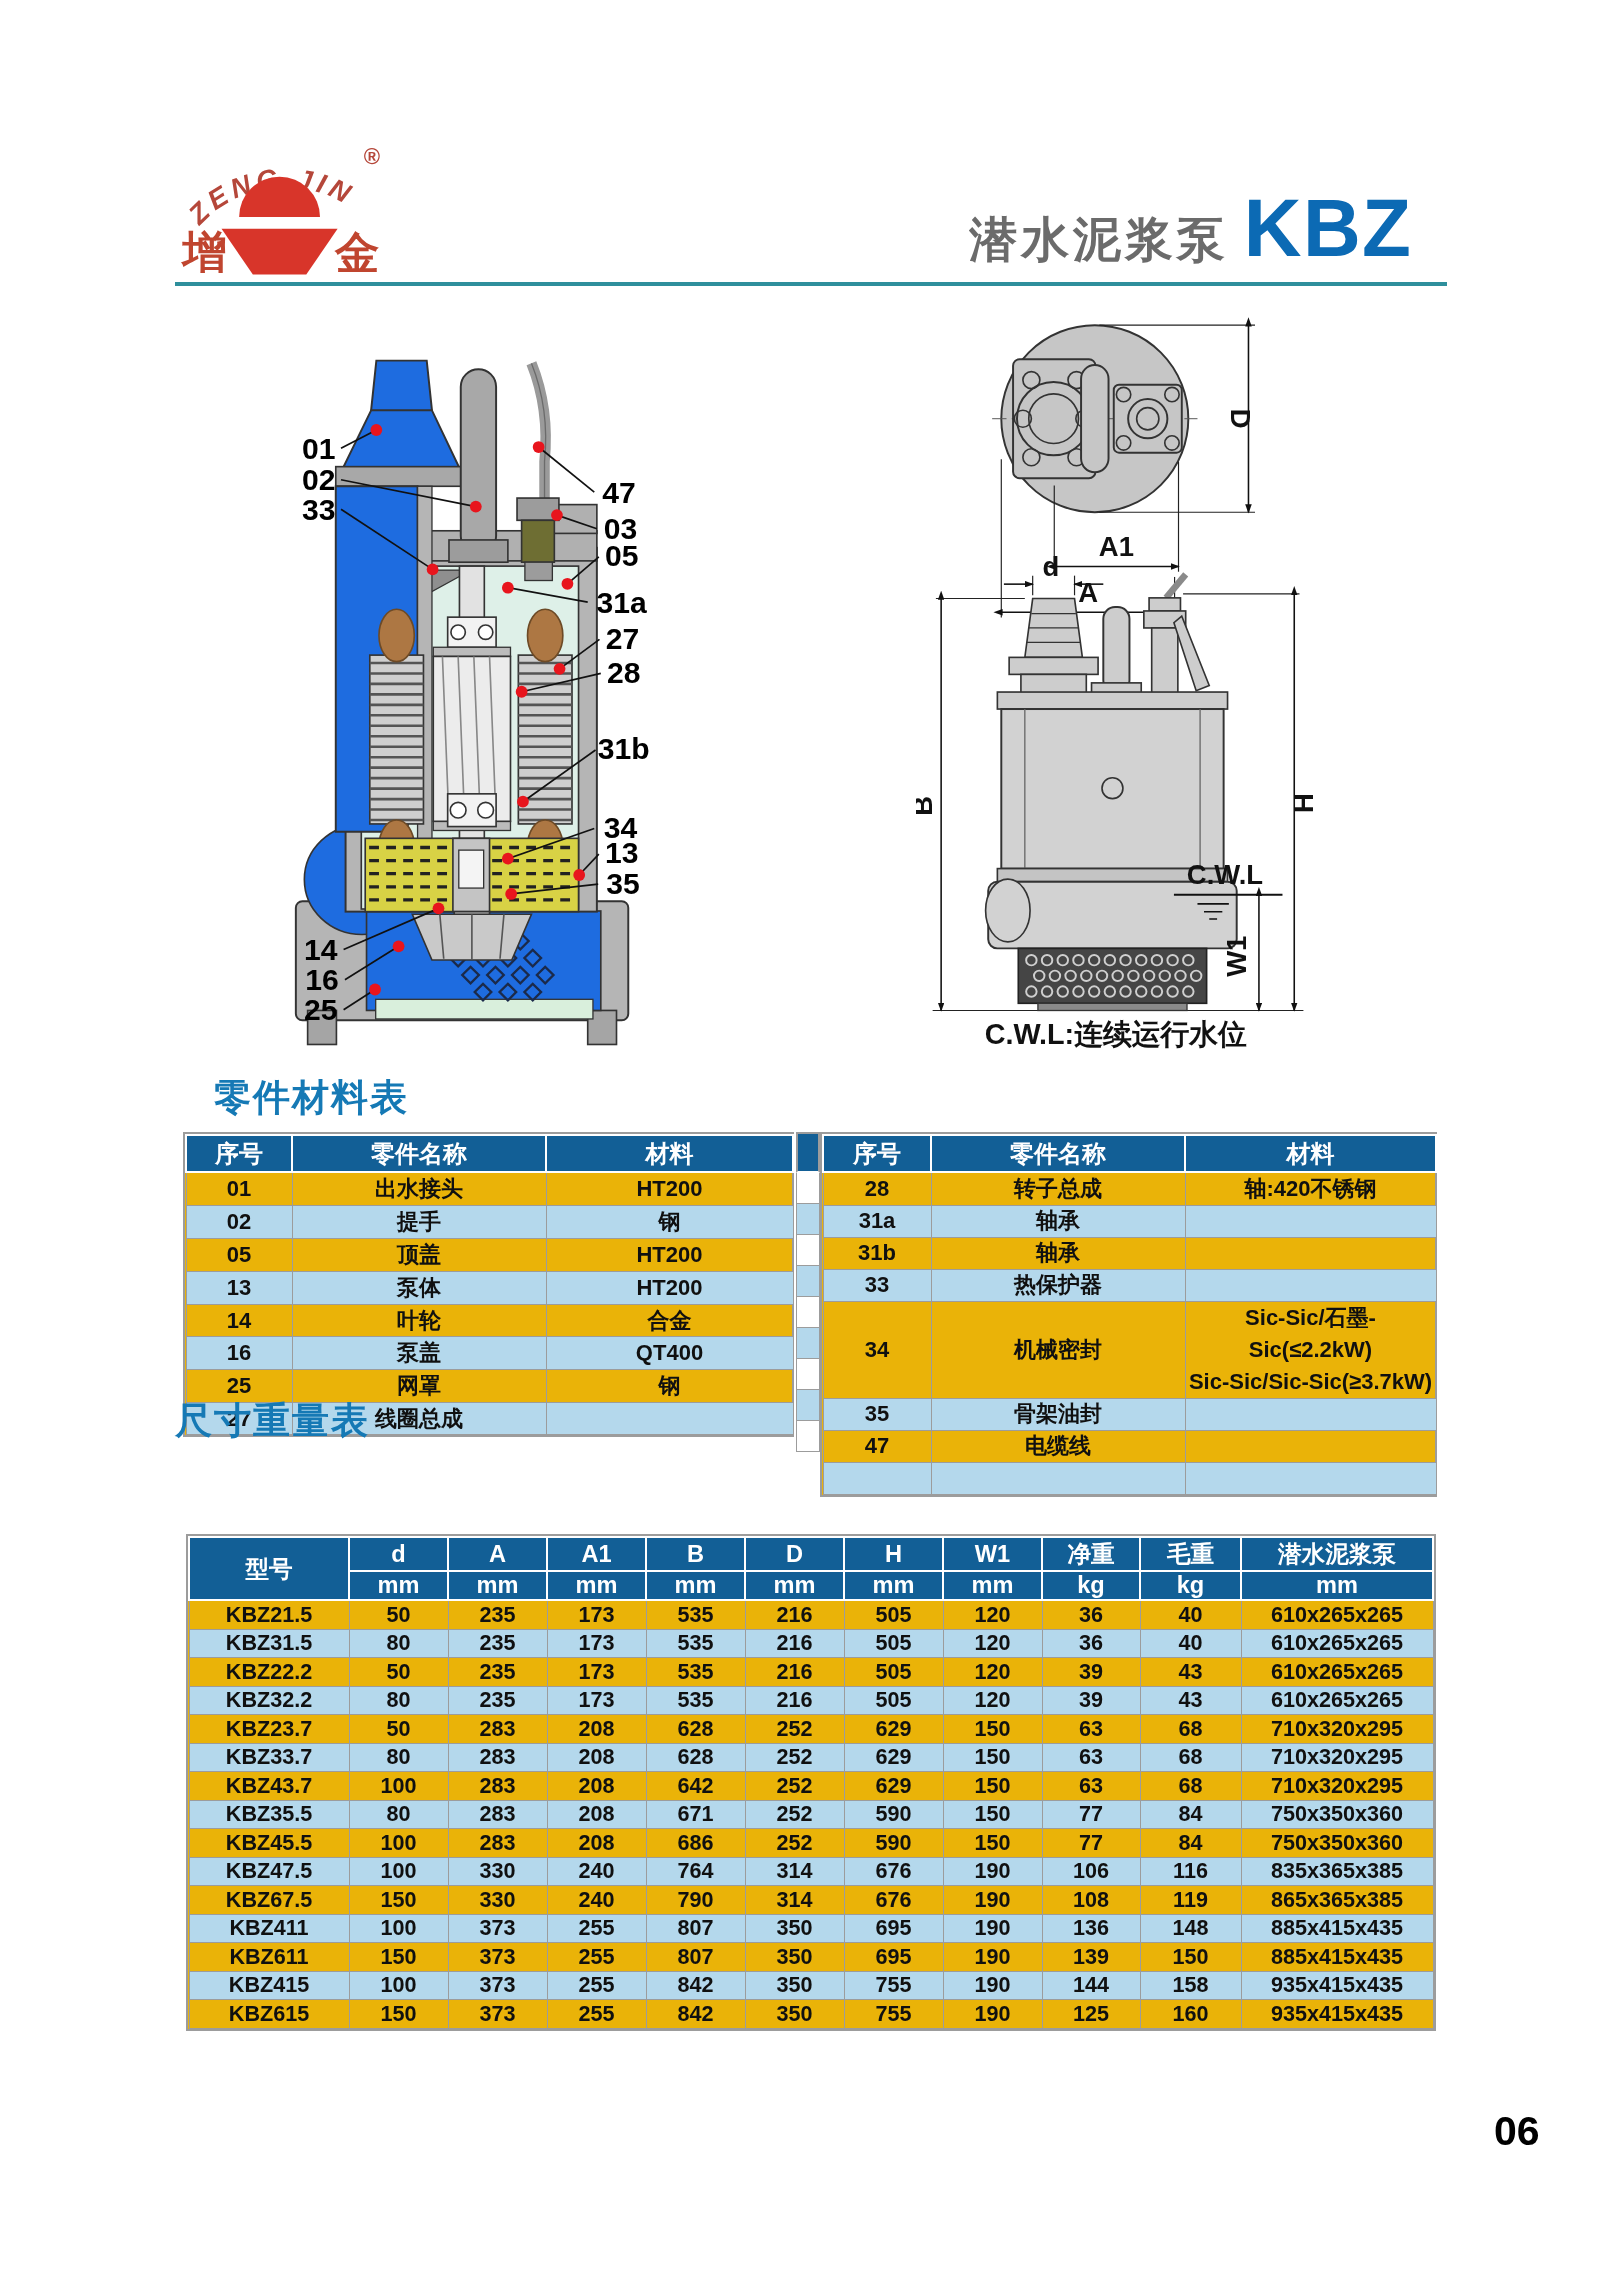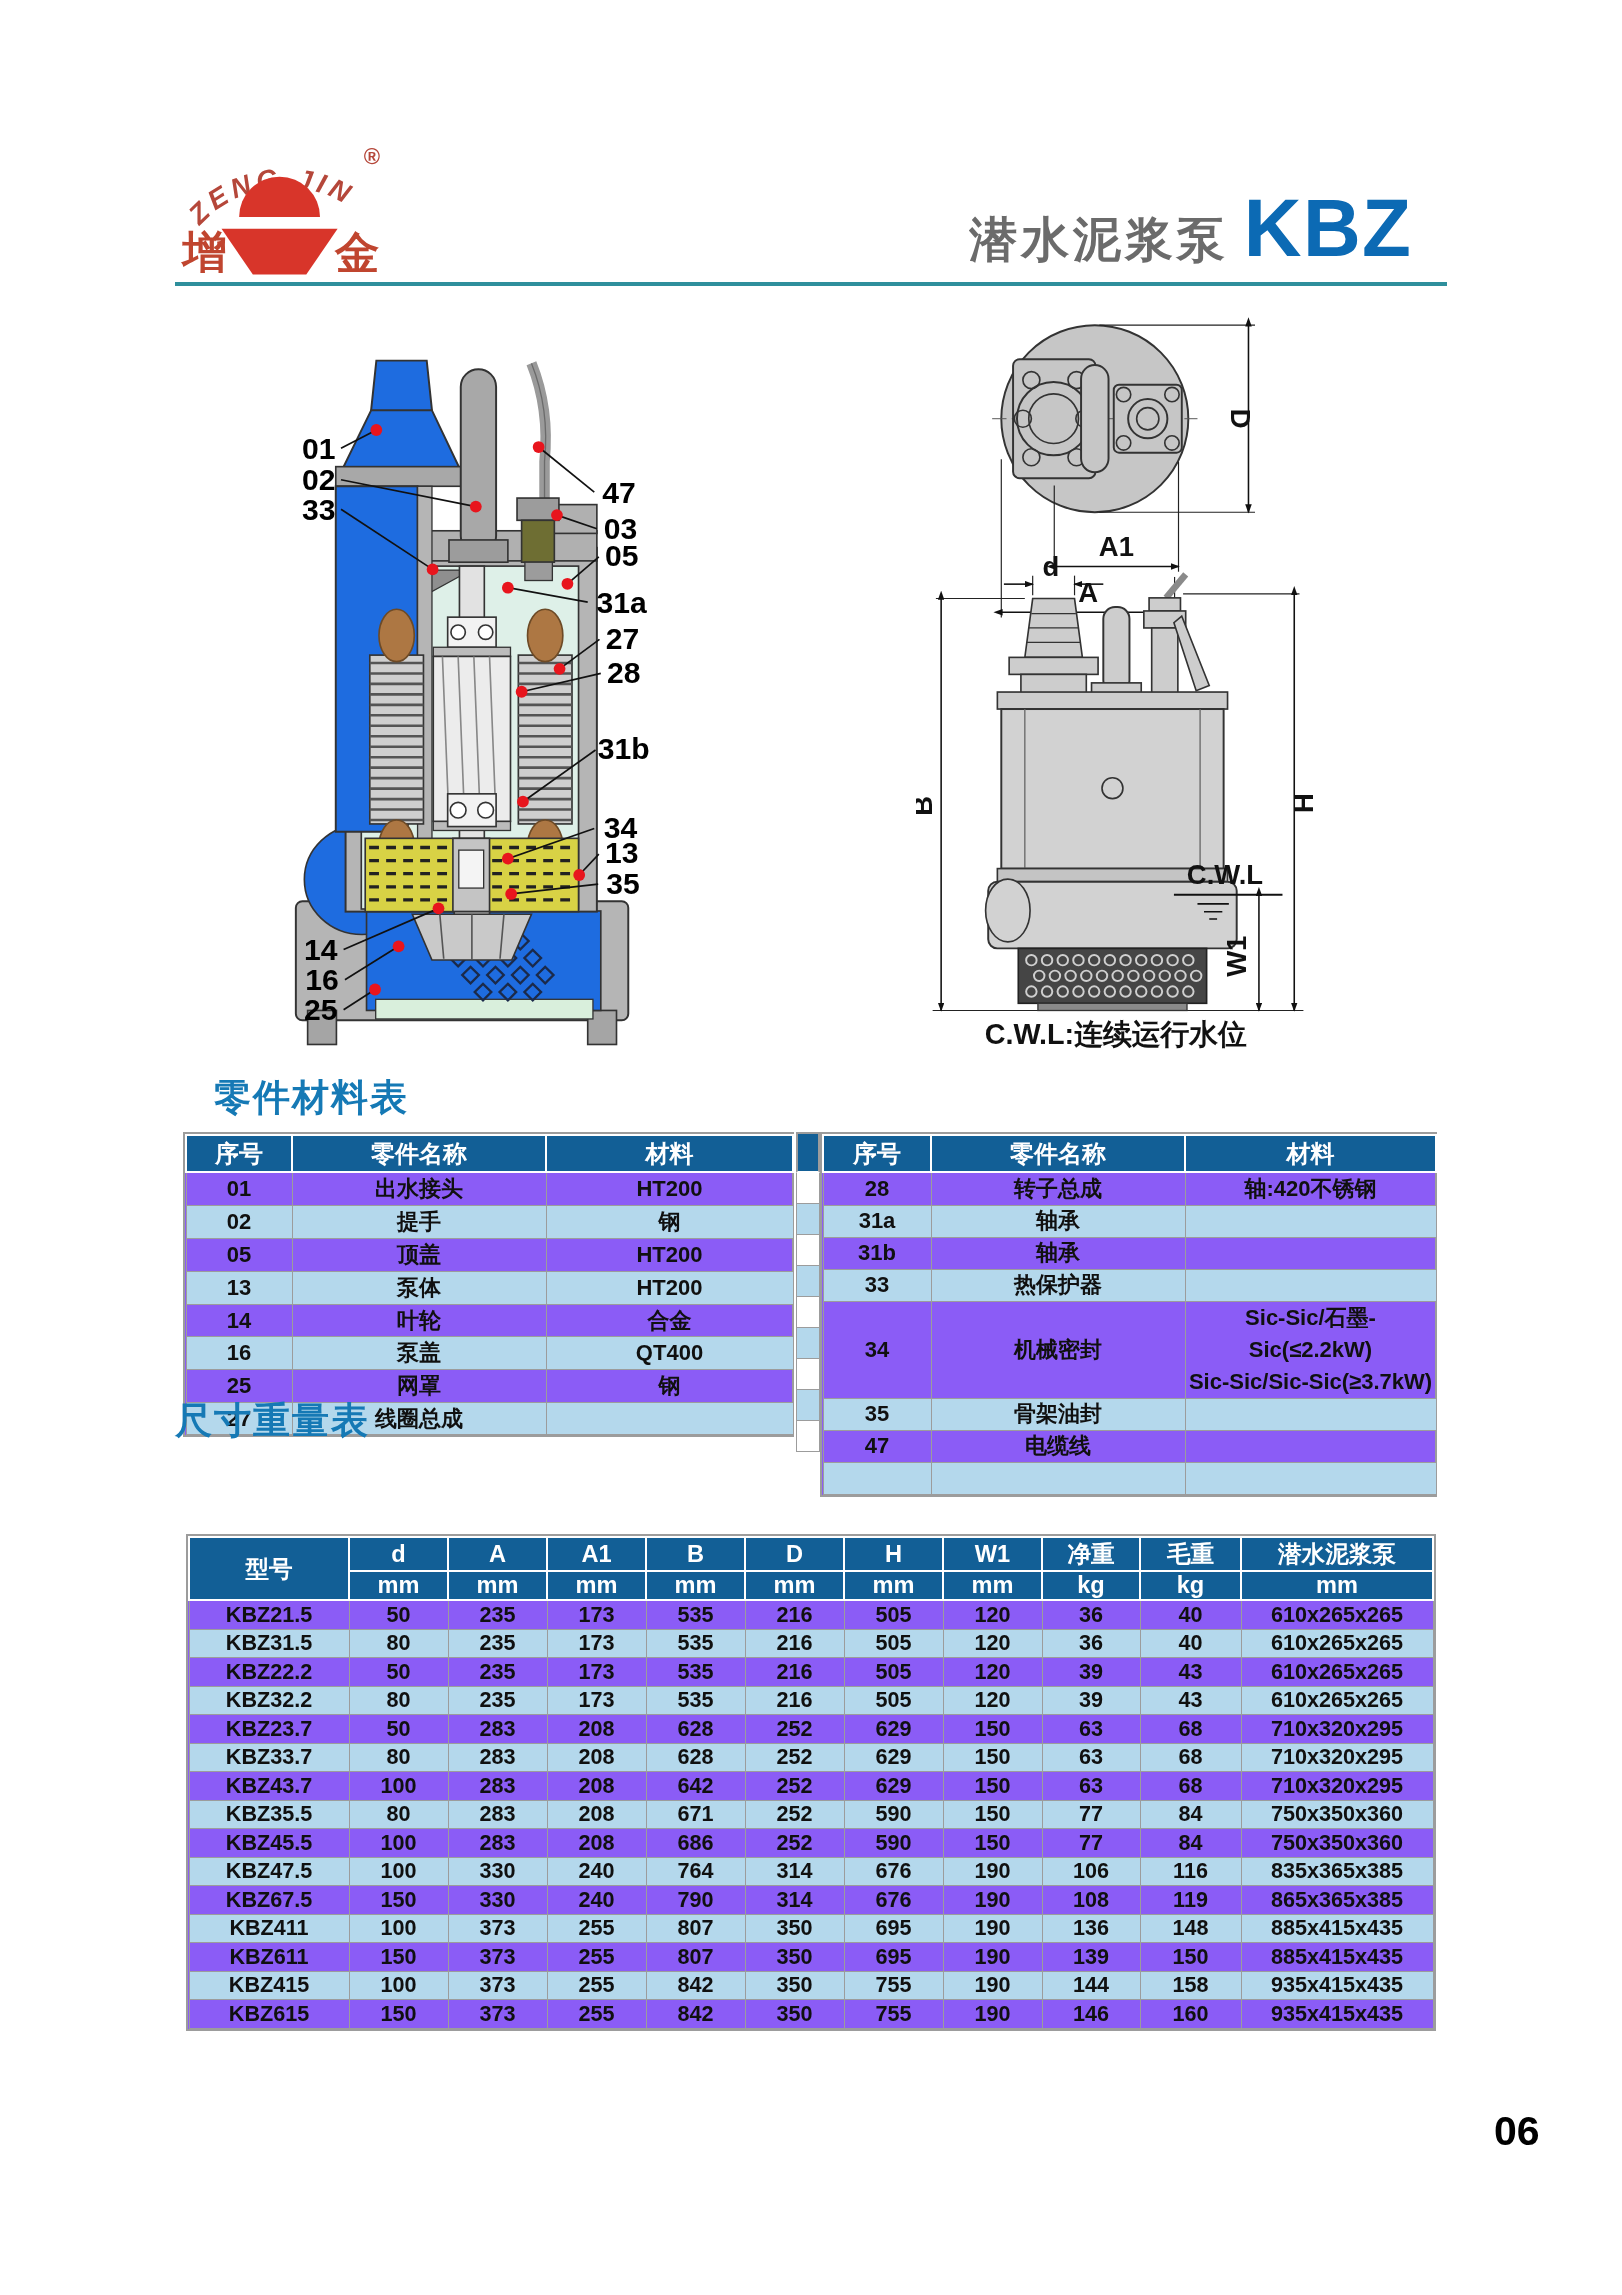--- a/index.html
+++ b/index.html
@@ -20,21 +20,21 @@
     transform:scaleY(1.02);
   }
   #header-rule{left:175px;top:282px;width:1272px;height:3.9px;background:#2e8f9c;}
   
   .section-title{
     font-size:37px;font-weight:bold;color:#1579b5;letter-spacing:2px;
   }
   #parts-title{left:175px;top:1073px;margin-left:39px;}
   #size-title{left:175px;top:1396px;}
   
-  .tbl-wrap{border:2px solid #9c9c9c;background:#8b5cf6;}
+  .tbl-wrap{border:2px solid #9c9c9c;background:#eab308;}
   table.ptable{border-collapse:collapse;table-layout:fixed;width:100%;}
   table.ptable th{
     border:2.6px solid #ffffff;background:#125f96;color:#ffffff;
     font-size:24px;font-weight:bold;height:35px;padding:0;
   }
   table.ptable td{
     border:1.3px solid #9c9c9c;height:31px;padding:0;
     font-size:22px;font-weight:bold;color:#101010;text-align:center;
   }
   table.ptable tbody tr:nth-child(even){background:#b4d8ec;}
@@ -768,21 +768,21 @@
         </tr>
         <tr>
           <td>KBZ615</td>
           <td>150</td>
           <td>373</td>
           <td>255</td>
           <td>842</td>
           <td>350</td>
           <td>755</td>
           <td>190</td>
-          <td>146</td>
+          <td>125</td>
           <td>160</td>
           <td>935x415x435</td>
         </tr>
       </tbody>
   </table>
 </div>
 
 <div class="abs" id="page-number">06</div>
 
 

